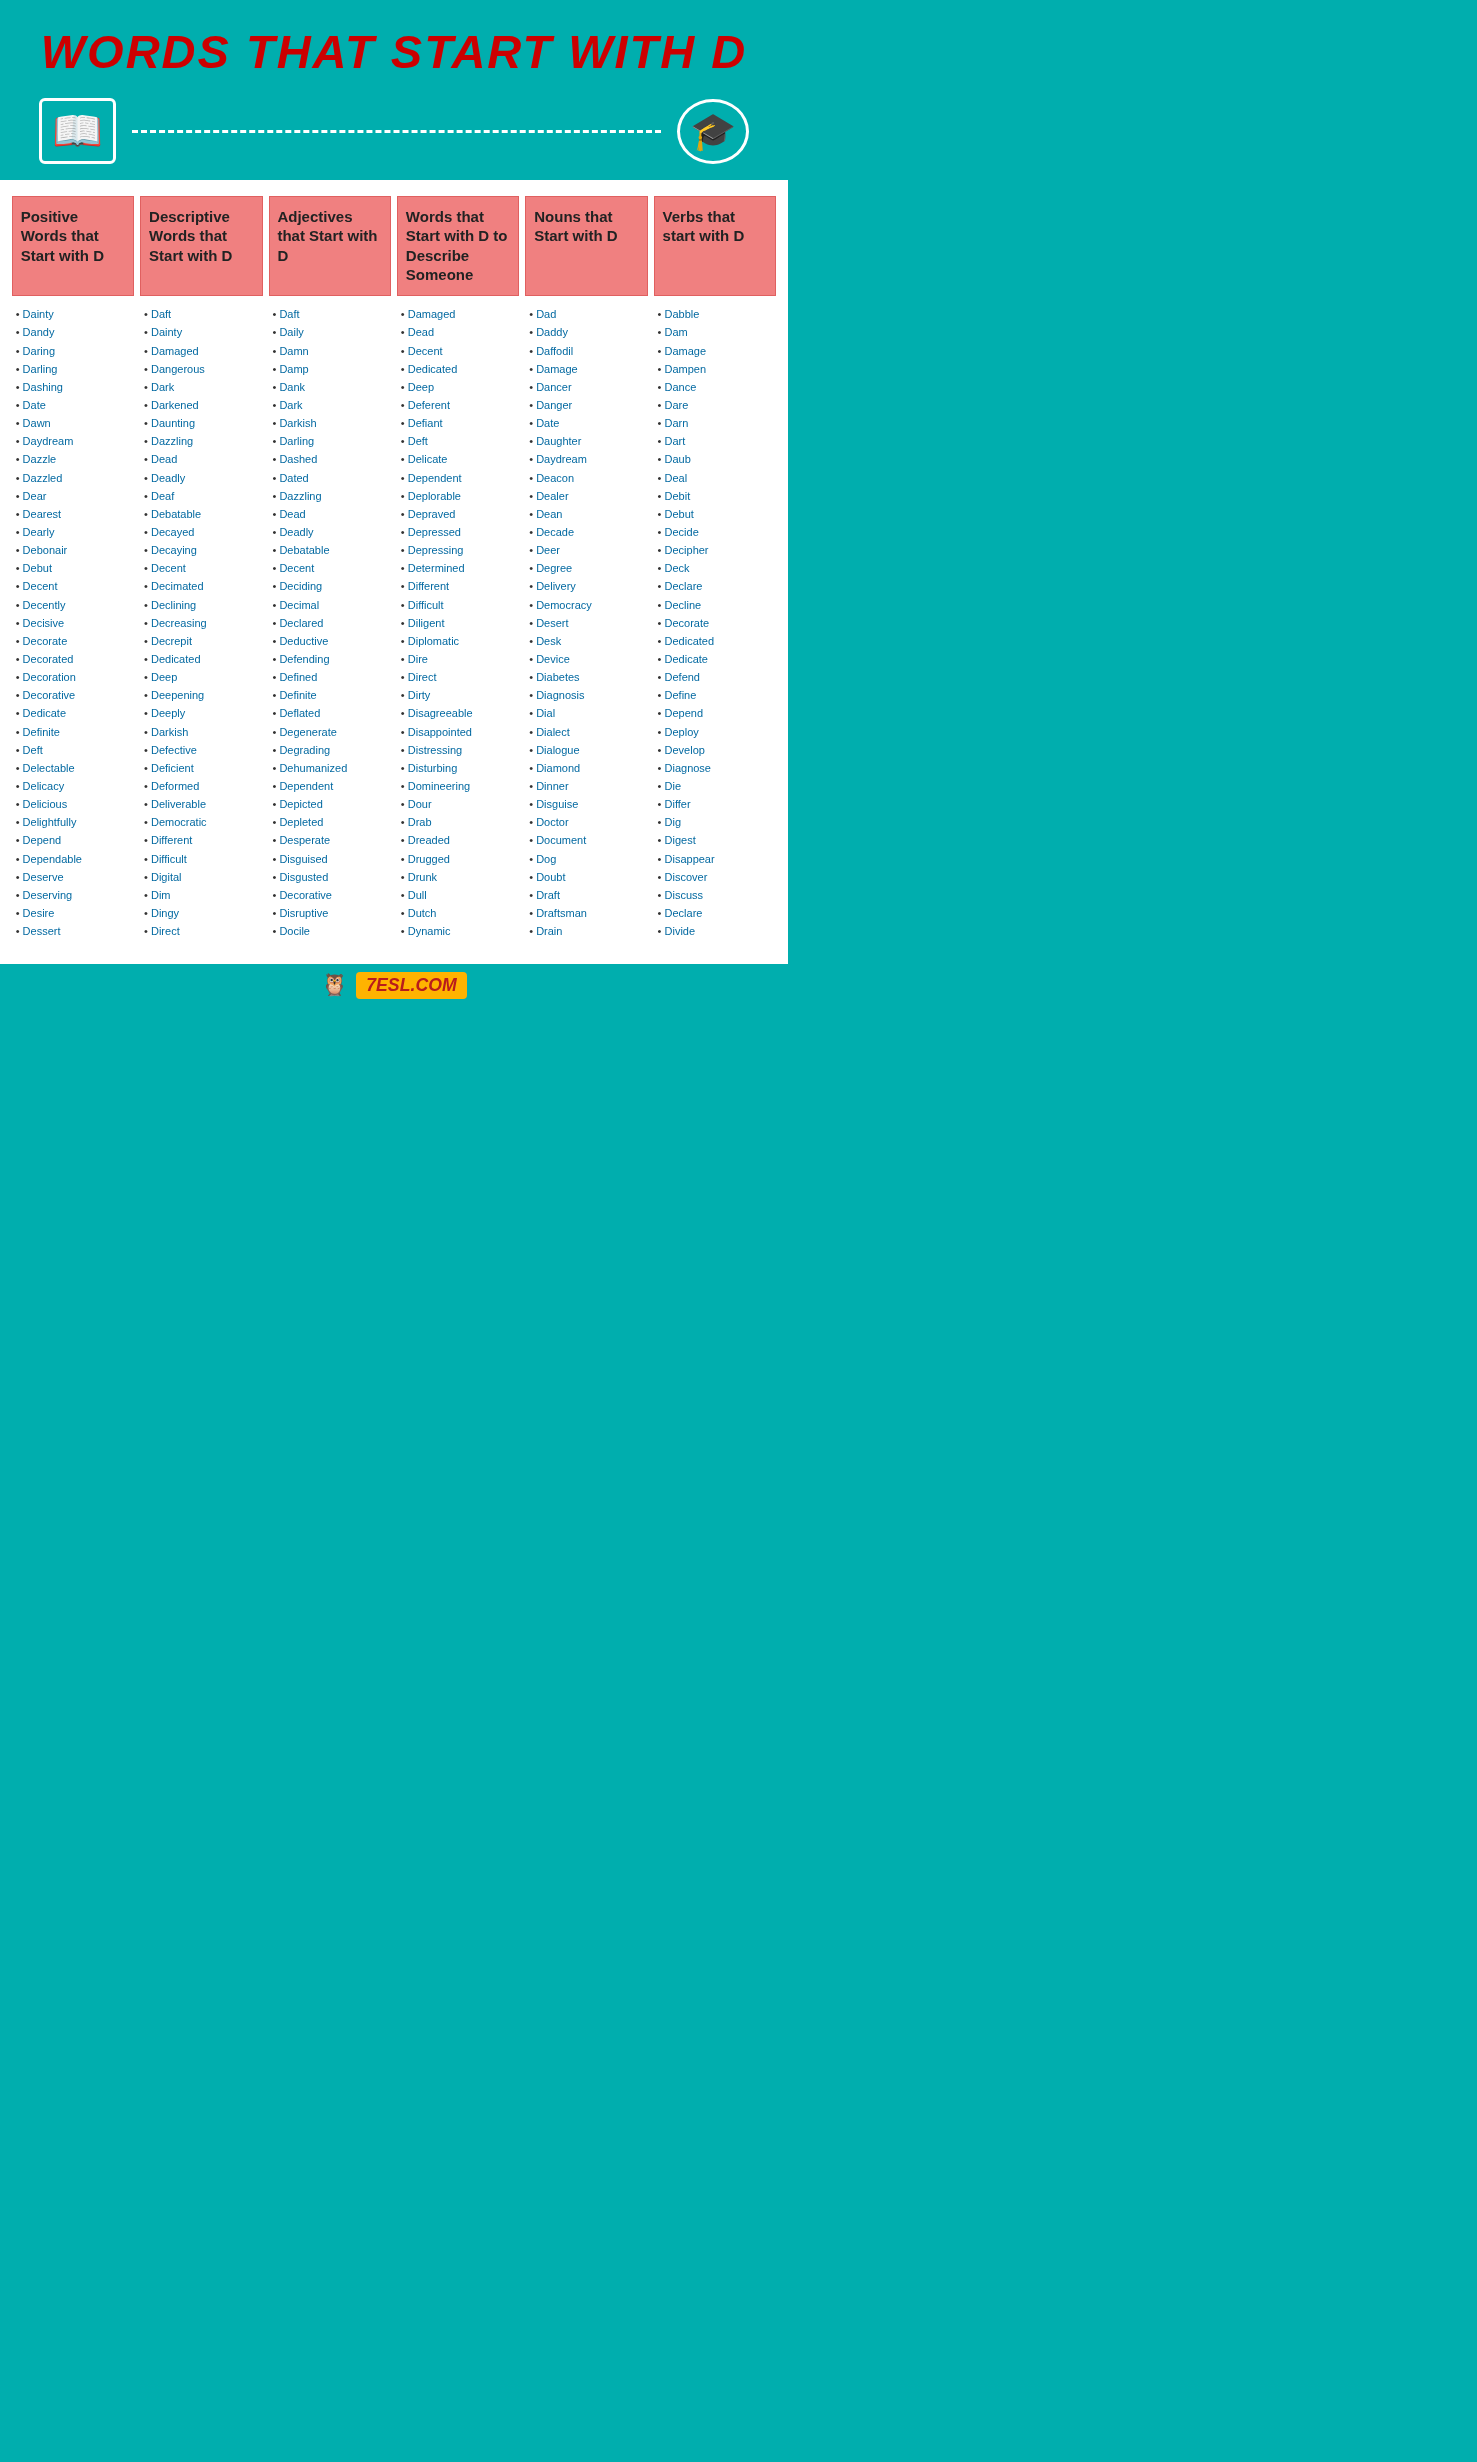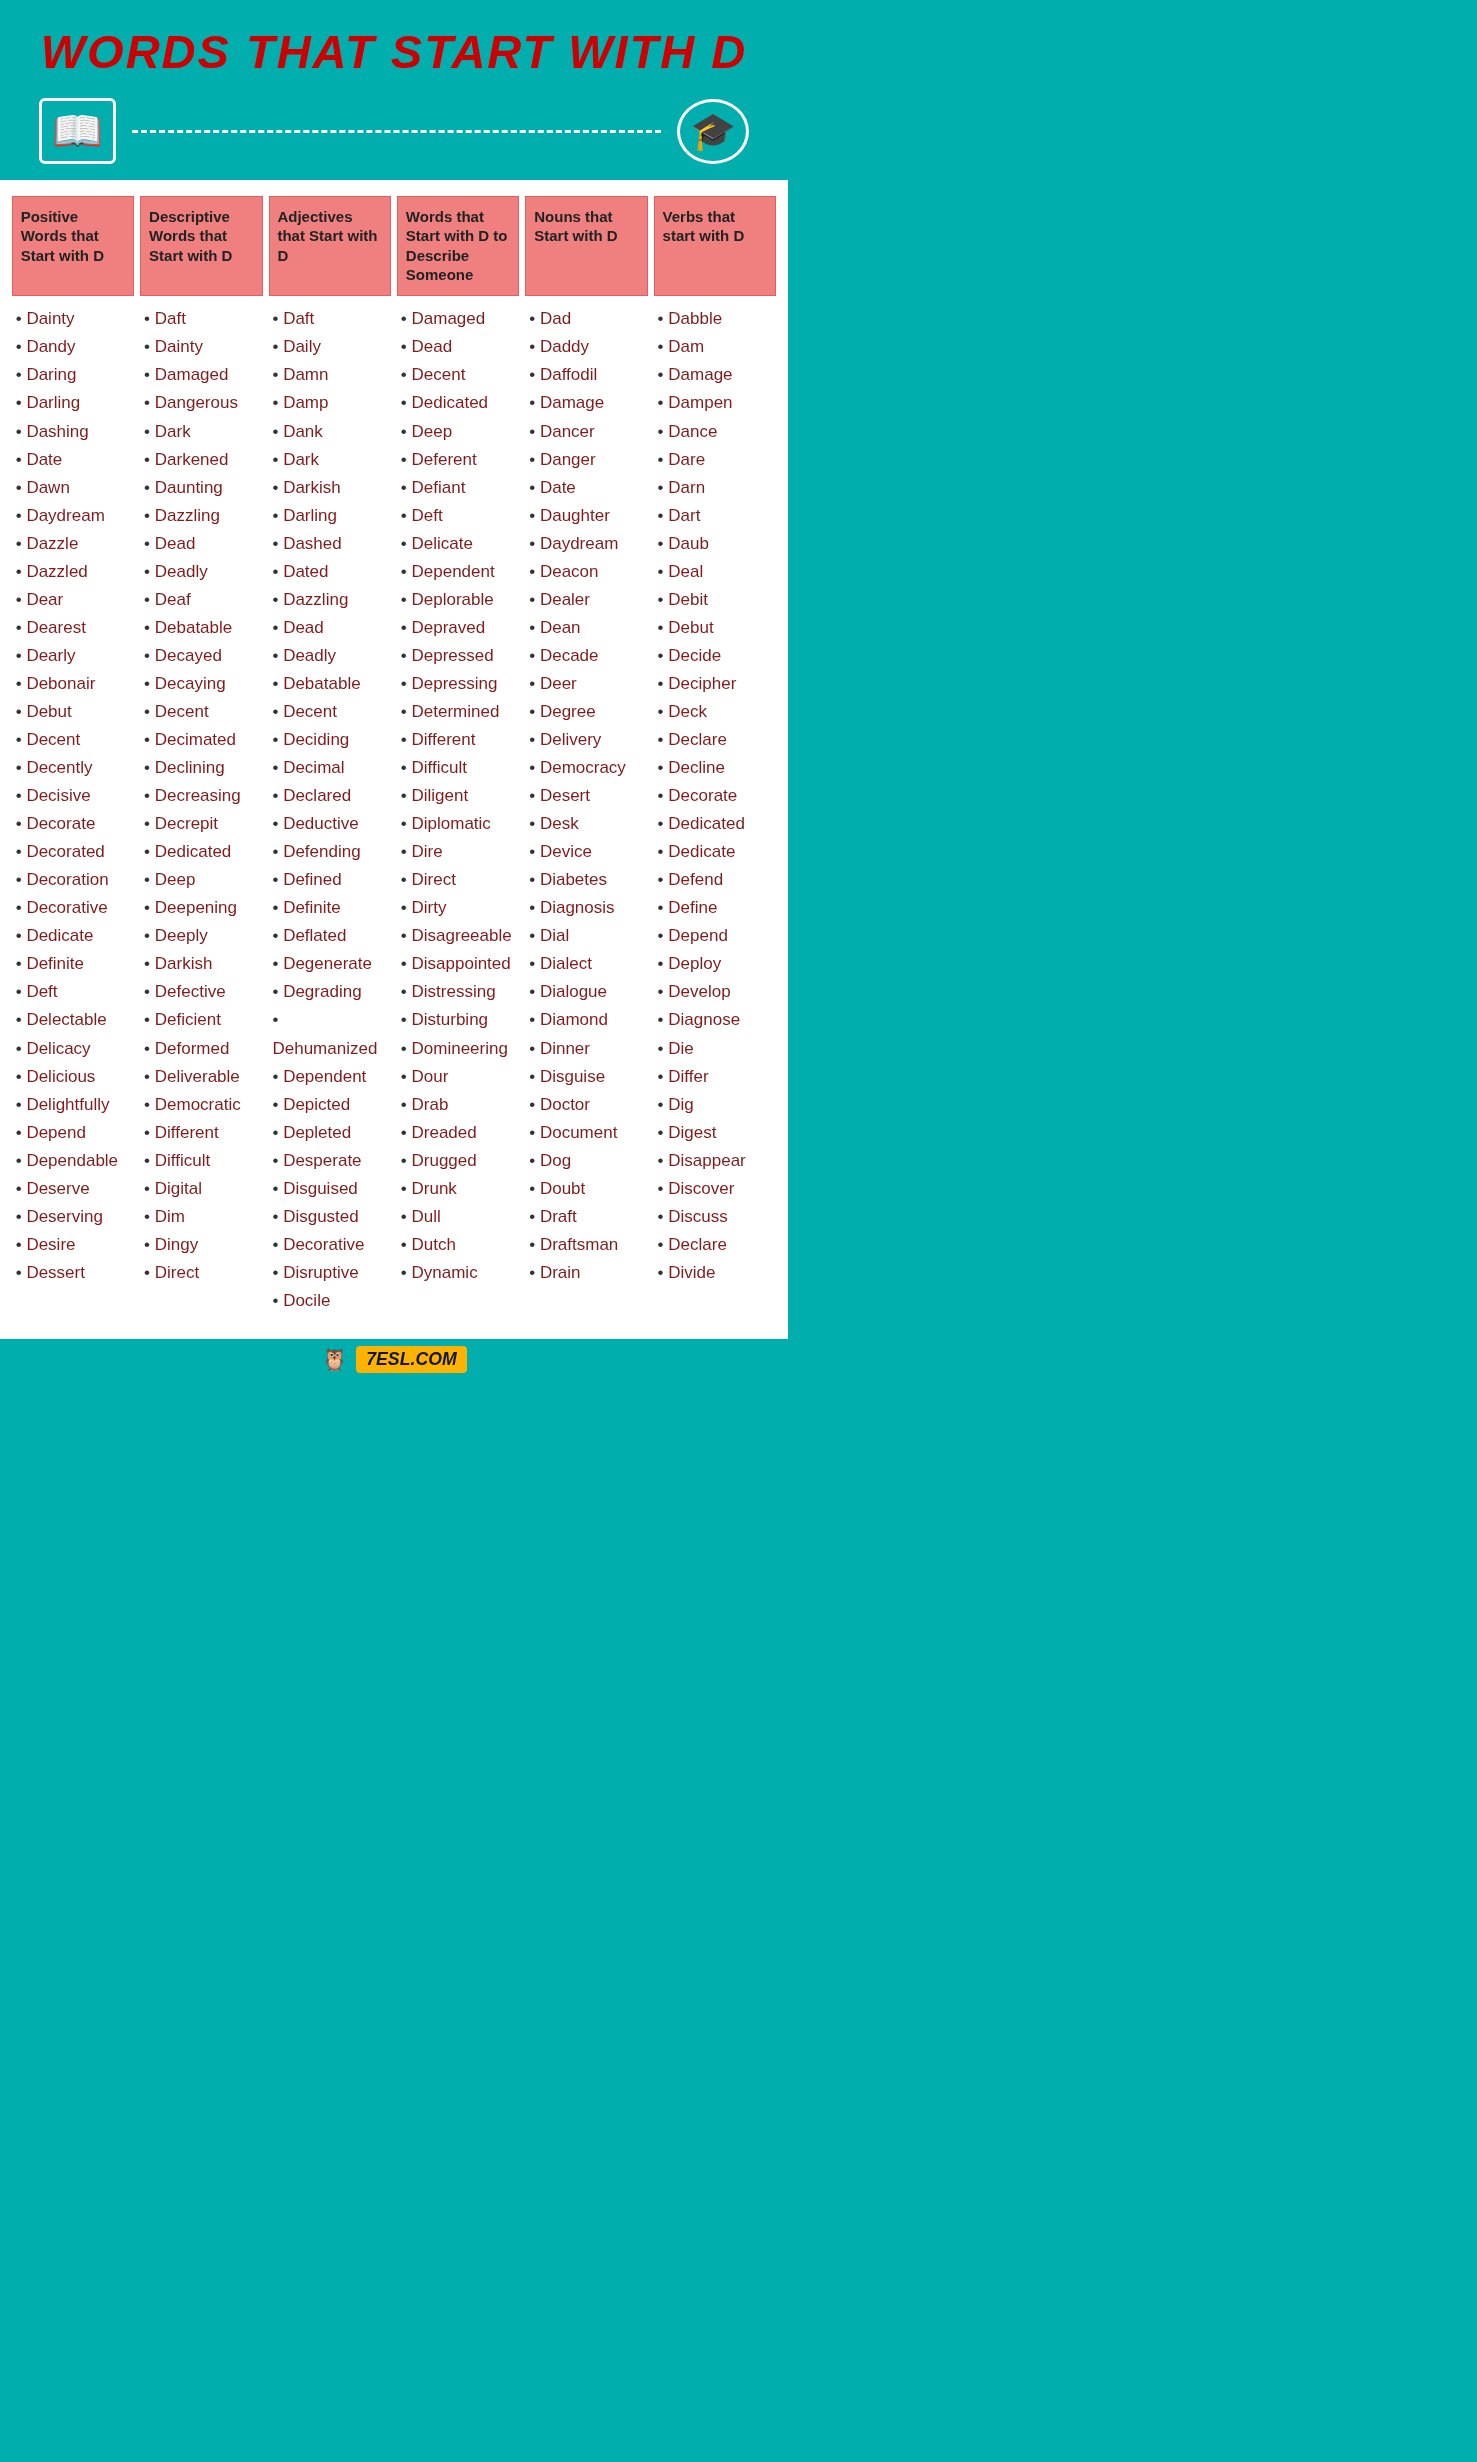--- a/index.html
+++ b/index.html
@@ -77,22 +77,22 @@
       font-weight: bold;
       color: #222;
       line-height: 1.3;
       min-height: 89px;
       display: flex;
       align-items: flex-start;
     }
 
     .column-words {
       padding: 3.9px 3.9px;
-      font-size: 17px;
-      color: #7f1d1d;
+      font-size: 11px;
+      color: #0369a1;
       line-height: 1.65;
     }
 
     .column-words ul {
       list-style: none;
       padding: 0;
       margin: 0;
     }
 
     .column-words ul li::before {
@@ -105,21 +105,21 @@
       text-align: center;
       padding: 7.9px 0 9.9px;
       display: flex;
       align-items: center;
       justify-content: center;
       gap: 7.9px;
     }
 
     .footer-logo {
       background: #FFB300;
-      color: #0f172a;
+      color: #b91c1c;
       font-weight: 900;
       font-size: 17.7px;
       padding: 3px 9.9px;
       border-radius: 3.9px;
       font-style: italic;
     }
   </style>
 </head>
 <body>
 

